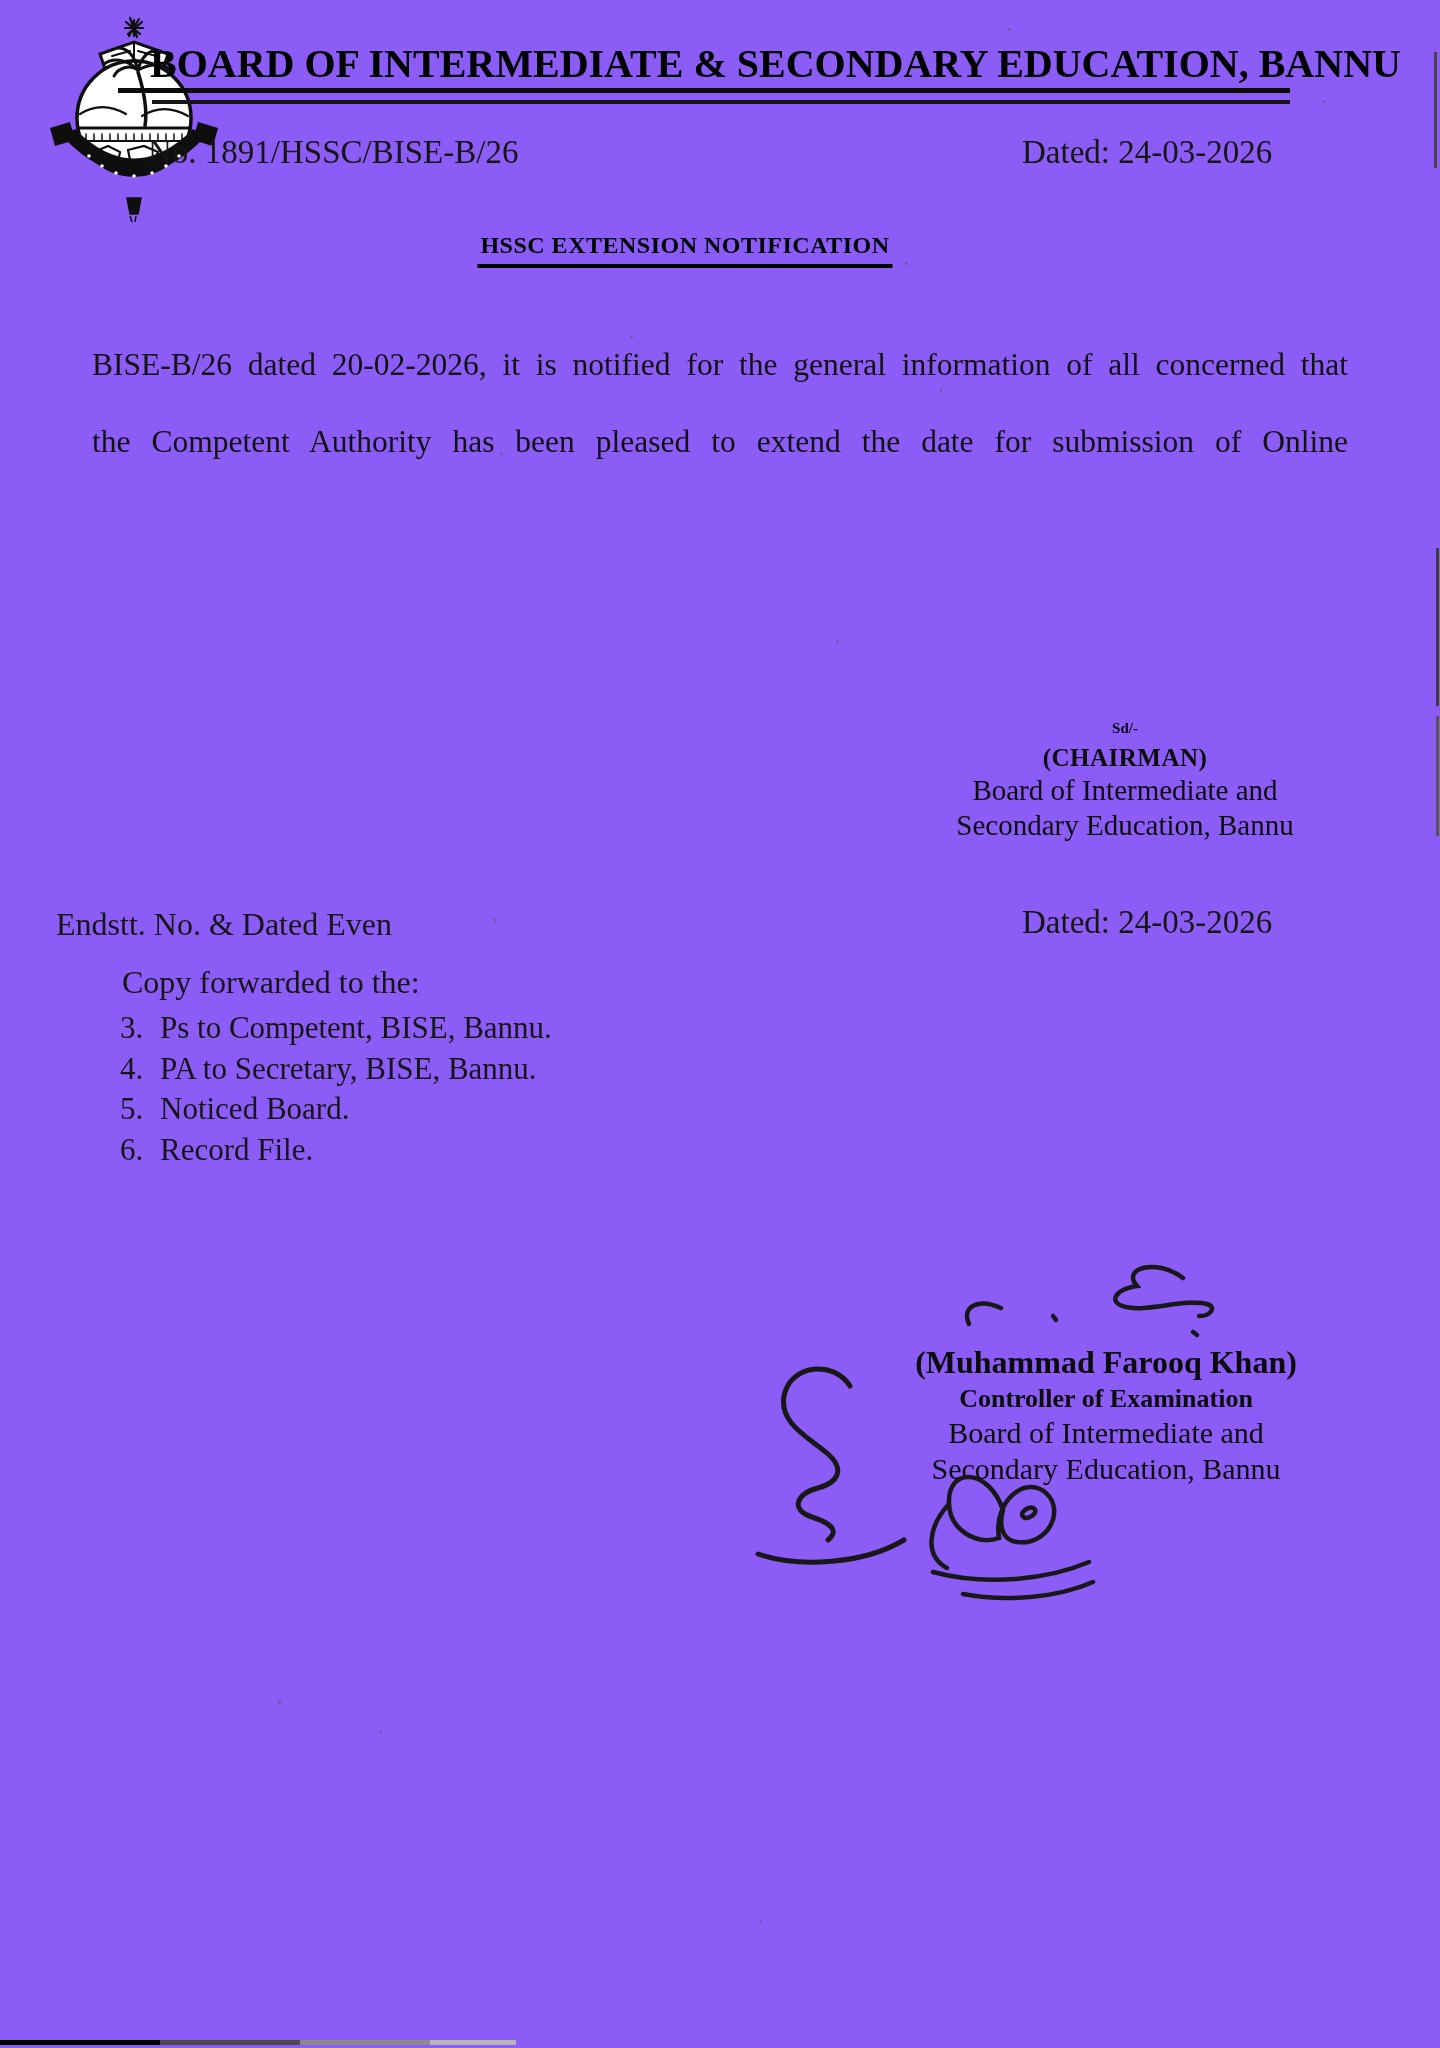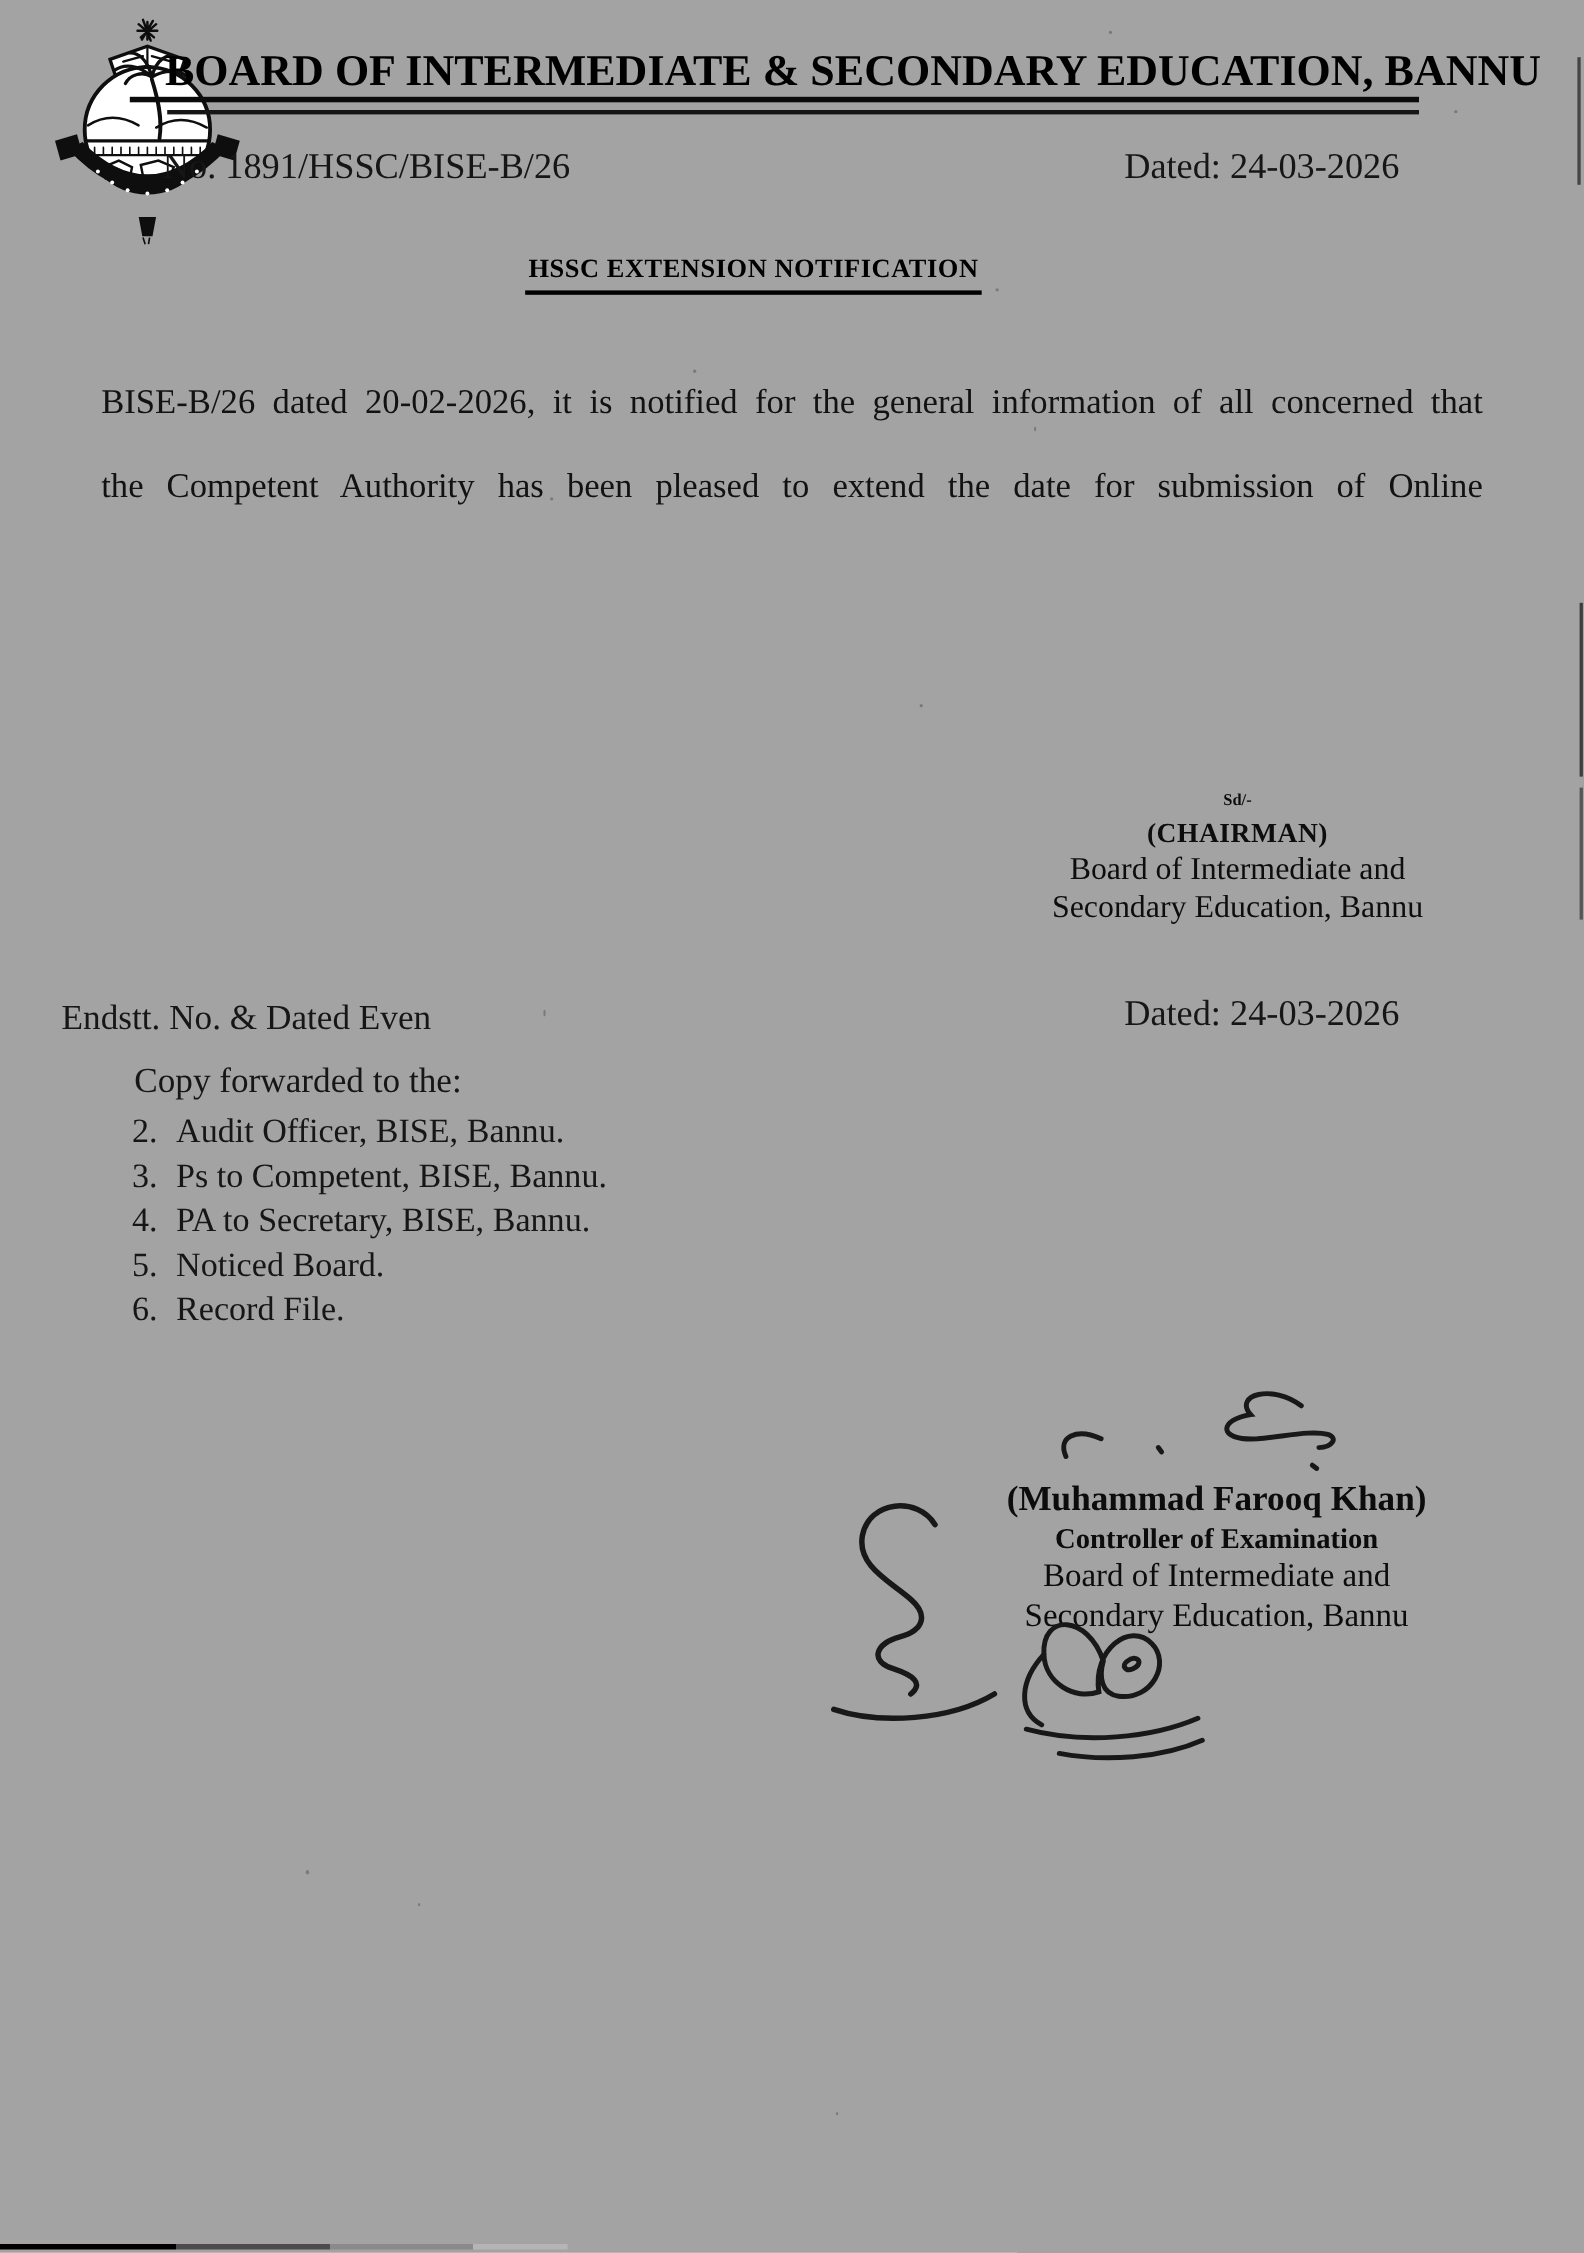--- a/index.html
+++ b/index.html
@@ -1,18 +1,18 @@
 <!DOCTYPE html>
 <html><head>
 <meta charset="utf-8">
 <style>
   html,body { margin:0; padding:0; background:#d9d9d9; }
   .page {
     position:relative; width:1440px; height:2048px; margin:0 auto;
-    background:#a3a3a3; overflow:hidden;
+    background:#8b5cf6; overflow:hidden;
     font-family:"Liberation Serif","DejaVu Serif",serif; color:#161616;
   }
   
   .org-name {
     position:absolute; left:150px; top:40px; width:1142px;
     font-size:40px; font-weight:bold; white-space:nowrap; color:#000;
   }
   .rule1 { position:absolute; left:118px; top:88px;  width:1172px; height:5px; background:#0b0b0b; }
   .rule2 { position:absolute; left:152px; top:100px; width:1138px; height:4px; background:#161616; }
   .ref-no   { position:absolute; left:148px;  top:134px; font-size:33px; }
@@ -124,23 +124,20 @@
     <div class="sd-line2">(CHAIRMAN)</div>
     <div class="sd-org">Board of Intermediate and</div>
     <div class="sd-org">Secondary Education, Bannu</div>
   </div>
 
   <div class="endstt-label">Endstt. No. &amp; Dated Even</div>
   <div class="endstt-date">Dated: 24-03-2026</div>
   <div class="copy-label">Copy forwarded to the:</div>
 
   <div class="fwd-list">
-    <div class="fwd-item">
-      <span class="fwd-no">2.</span><span>Audit Officer, BISE, Bannu.</span>
-    </div>
     <div class="fwd-item">
       <span class="fwd-no">3.</span><span>Ps to Competent, BISE, Bannu.</span>
     </div>
     <div class="fwd-item">
       <span class="fwd-no">4.</span><span>PA to Secretary, BISE, Bannu.</span>
     </div>
     <div class="fwd-item">
       <span class="fwd-no">5.</span><span>Noticed Board.</span>
     </div>
     <div class="fwd-item">

